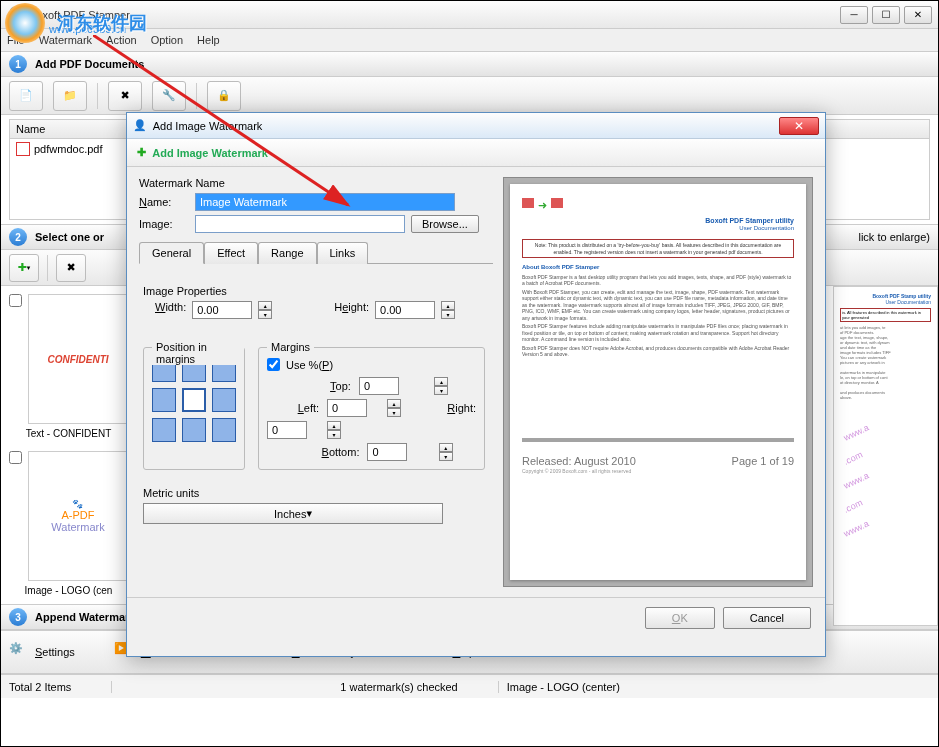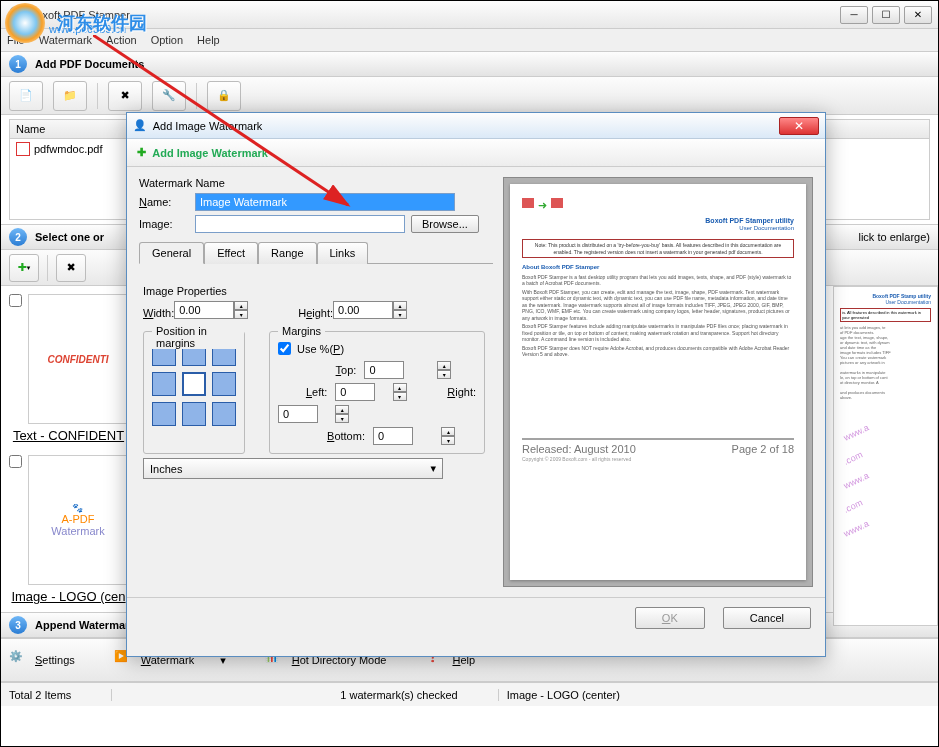--- a/index.html
+++ b/index.html
@@ -28,21 +28,21 @@
 .pdf-icon { width: 14px; height: 14px; background: #fff; display: inline-block; position: relative; }
 .pdf-icon::before { content: ''; position: absolute; inset: 0; border: 1px solid #d33; }
 
 .wm-toolbar { height: 36px; background: linear-gradient(#fcfcfc,#e8e8e8); border-bottom: 1px solid #ccc; display: flex; align-items: center; padding: 0 8px; gap: 8px; }
 .wm-btn { width: 30px; height: 28px; border: 1px solid #bcbcbc; background: linear-gradient(#fefefe,#ececec); border-radius: 3px; display: flex; align-items: center; justify-content: center; cursor: pointer; }
 
 .wm-items { display: flex; padding: 8px; gap: 12px; }
 .wm-item { text-align: center; }
 .wm-thumb { width: 100px; height: 130px; border: 1px solid #ccc; background: #fff; display: flex; align-items: center; justify-content: center; }
 .confidential-text { color: #d43; font-weight: bold; font-style: italic; font-size: 10px; }
-.wm-label { margin-top: 4px; font-size: 13px; text-decoration: underline; }
+.wm-label { margin-top: 4px; font-size: 10px; }
 .wm-check { margin-right: 4px; }
 
 .bottom-toolbar { height: 44px; background: linear-gradient(#fcfcfc,#e8e8e8); border-top: 1px solid #ccc; border-bottom: 1px solid #ccc; display: flex; align-items: center; padding: 0 8px; gap: 40px; }
 .bottom-item { display: flex; align-items: center; gap: 6px; cursor: pointer; }
 .bottom-icon { width: 20px; height: 20px; }
 
 .statusbar { height: 24px; background: #f4f4f4; border-top: 1px solid #ccc; display: flex; align-items: center; padding: 0 8px; }
 .status-cell { padding: 0 40px 0 0; border-right: 1px solid #ccc; margin-right: 8px; }
 
 
@@ -59,50 +59,50 @@
 .text-input { border: 1px solid #7a9ec9; padding: 2px 4px; background: #fff; }
 .text-input.selected { background: #3399ff; color: #fff; }
 .browse-btn { padding: 2px 10px; border: 1px solid #888; background: linear-gradient(#fefefe,#e4e4e4); border-radius: 2px; cursor: pointer; }
 
 .tabs { display: flex; border-bottom: 1px solid #aaa; margin-top: 8px; }
 .tab { padding: 4px 12px; border: 1px solid #aaa; border-bottom: none; background: linear-gradient(#fefefe,#e8e8e8); margin-right: 0; border-radius: 3px 3px 0 0; cursor: pointer; position: relative; top: 1px; }
 .tab.active { background: #f0f0f0; border-bottom: 1px solid #f0f0f0; }
 
 .tab-content { padding: 8px 4px; }
 .section-label { margin: 13px 0 4px; }
-.dims-row { display: flex; align-items: flex-end; margin: 4px 0; }
+.dims-row { display: flex; align-items: flex-start; gap: 6px; margin: 4px 12px; }
 .spin { width: 60px; border: 1px solid #888; padding: 2px 4px; background: #fff; display: inline-block; }
 .spin-btns { width: 14px; display: inline-flex; flex-direction: column; }
 .spin-up,.spin-dn { height: 9px; border: 1px solid #888; background: linear-gradient(#fefefe,#e4e4e4); font-size: 6px; display: flex; align-items: center; justify-content: center; cursor: pointer; }
 
 .groupbox { border: 1px solid #bbb; border-radius: 3px; padding: 10px 8px 8px; margin: 8px 4px 4px 0; position: relative; display: inline-block; vertical-align: top; }
 .groupbox-title { position: absolute; top: -7px; left: 8px; background: #f0f0f0; padding: 0 4px; font-size: 11px; }
 
 .pos-grid { display: grid; grid-template-columns: repeat(3, 24px); grid-template-rows: repeat(3, 24px); gap: 6px; }
 .pos-cell { border: 1px solid #2a5da8; background: #8fb4e8; cursor: pointer; }
 .pos-cell.sel { background: #fff; border: 2px solid #2a5da8; }
 
 .margins-grid { display: grid; grid-template-columns: auto auto auto auto; gap: 4px 8px; align-items: center; }
 .margins-grid .lbl { text-align: right; }
 
 .check-row { display: flex; align-items: center; gap: 6px; margin: 10px 0; }
 .icon-btn { width: 28px; height: 28px; border: 1px solid #3a6cb0; background: #6a9ee8; display: flex; align-items: center; justify-content: center; cursor: pointer; margin-left: 10px; }
 
-.combo { width: 300px; border: 1px solid #888; padding: 3px 6px; background: linear-gradient(#fefefe,#e8e8e8); display: flex; justify-content: space-between; align-items: center; cursor: pointer; }
+.combo { width: 300px; border: 1px solid #888; padding: 3px 6px; background: linear-gradient(#fefefe,#e8e8e8); display: flex; justify-content: center; align-items: center; cursor: pointer; }
 
 .preview { width: 310px; height: 410px; border: 1px solid #888; background: #b0b0b0; display: flex; align-items: center; justify-content: center; padding: 6px; }
 .preview-page { width: 100%; height: 100%; background: #fff; box-shadow: 0 1px 3px rgba(0,0,0,0.3); padding: 14px 12px; font-size: 6px; color: #333; line-height: 1.3; overflow: hidden; }
 .pv-title { color: #1a5cb0; font-weight: bold; text-align: right; font-size: 7px; }
 .pv-sub { color: #1a5cb0; text-align: right; font-size: 6px; }
 .pv-note { border: 1px solid #a33; padding: 2px; margin: 6px 0; font-size: 5px; color: #333; text-align: center; }
 .pv-h { color: #1a5cb0; font-weight: bold; margin-top: 6px; font-size: 6px; }
 .pv-p { margin: 2px 0; font-size: 5px; color: #555; }
-.pv-footer { display: flex; justify-content: space-between; font-size: 5px; color: #777; margin-top: 80px; border-top: 2px solid #a3a3a3; padding-top: 2px; }
-
-.dlg-footer { height: 40px; border-top: 1px solid #ccc; display: flex; align-items: center; justify-content: flex-end; padding: 0 14px; gap: 18px; background: #f0f0f0; }
+.pv-footer { display: flex; justify-content: space-between; font-size: 5px; color: #777; margin-top: 80px; border-top: 4px solid #a3a3a3; padding-top: 12px; }
+
+.dlg-footer { height: 40px; border-top: 1px solid #ccc; display: flex; align-items: center; justify-content: flex-end; padding: 0 14px; gap: 8px; background: #f0f0f0; }
 .dlg-btn { padding: 4px 26px; border: 1px solid #888; background: linear-gradient(#fefefe,#e4e4e4); border-radius: 2px; cursor: pointer; }
 .dlg-btn.disabled { color: #999; }
 
 .logo-overlay { position: absolute; top: 2px; left: 4px; z-index: 100; display: flex; align-items: center; gap: 12px; }
 .logo-circle { width: 40px; height: 40px; border-radius: 50%; background: radial-gradient(#fff,#7ec6f0 40%,#f7a028 60%,#fff); }
 .logo-text { color: #2d8de8; font-size: 18px; font-weight: bold; text-shadow: 1px 1px 0 #fff; }
 .logo-url { position: absolute; top: 22px; left: 48px; color: #2d8de8; font-size: 11px; }
 
 .red-arrow { position: absolute; top: 34px; left: 92px; width: 270px; height: 180px; z-index: 99; pointer-events: none; }
 
@@ -305,21 +305,21 @@
             </span>
           <span style="width:50px"></span>
           <span>H<u>e</u>ight:</span>
           <span class="spin">0.00</span>
           <span class="spin-btns">
               <span class="spin-up">▴</span>
               <span class="spin-dn">▾</span>
             </span>
         </div>
 
-        <div style="display:flex;gap:20px;margin-top:4px">
+        <div style="display:flex;gap:9px;margin-top:20px">
           <div class="groupbox">
             <span class="groupbox-title">Position in margins</span>
             <div class="pos-grid">
               <div class="pos-cell"></div>
               <div class="pos-cell"></div>
               <div class="pos-cell"></div>
               <div class="pos-cell"></div>
               <div class="pos-cell sel"></div>
               <div class="pos-cell"></div>
               <div class="pos-cell"></div>
@@ -362,20 +362,21 @@
               <span class="spin" style="width:40px">0</span>
               <span class="spin-btns">
                   <span class="spin-up">▴</span>
                   <span class="spin-dn">▾</span>
                 </span>
             </div>
           </div>
         </div>
 
 
+        <div class="section-label">Metric units</div>
         <div class="combo">
           <span>Inches</span>
           <span>▾</span>
         </div>
       </div>
     </div>
 
     <div class="dlg-right">
       <div class="preview">
         <div class="preview-page">
@@ -387,21 +388,21 @@
           <div class="pv-title">Boxoft PDF Stamper utility</div>
           <div class="pv-sub">User Documentation</div>
           <div class="pv-note">Note: This product is distributed on a 'try-before-you-buy' basis. All features described in this documentation are enabled. The registered version does not insert a watermark in your generated pdf documents.</div>
           <div class="pv-h">About Boxoft PDF Stamper</div>
           <div class="pv-p">Boxoft PDF Stamper is a fast desktop utility program that lets you add images, texts, shape, and PDF (style) watermark to a batch of Acrobat PDF documents.</div>
           <div class="pv-p">With Boxoft PDF Stamper, you can create, edit and manage the text, image, shape, PDF watermark. Text watermark support either static or dynamic text, with dynamic text, you can use PDF file name, metadata information, and date time as the watermark. Image watermark supports almost all of image formats includes TIFF, JPEG, JPEG 2000, GIF, BMP, PNG, ICO, WMF, EMF etc. You can create watermark using company logos, letter header, signatures, product pictures or any artwork in image formats.</div>
           <div class="pv-p">Boxoft PDF Stamper features include adding manipulate watermarks in manipulate PDF files once; placing watermark in fixed position or tile, on top or bottom of content; making watermark rotation and transparence. Support hot directory monitor. A command line version is included also.</div>
           <div class="pv-p">Boxoft PDF Stamper does NOT require Adobe Acrobat, and produces documents compatible with Adobe Acrobat Reader Version 5 and above.</div>
           <div class="pv-footer">
             <span>Released: August 2010</span>
-            <span>Page 2 of 18</span>
+            <span>Page 1 of 19</span>
           </div>
           <div style="font-size:5px;color:#999">Copyright © 2009 Boxoft.com - all rights reserved</div>
         </div>
       </div>
     </div>
   </div>
   <div class="dlg-footer">
     <button class="dlg-btn disabled"><u>O</u>K</button>
     <button class="dlg-btn">Cancel</button>
   </div>

